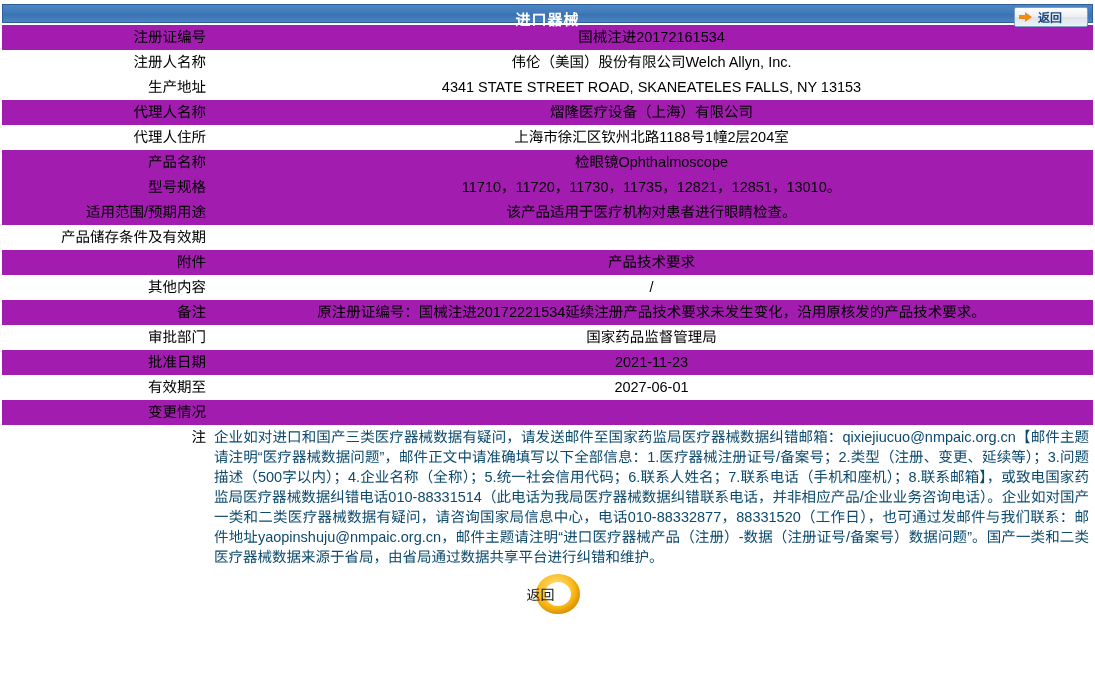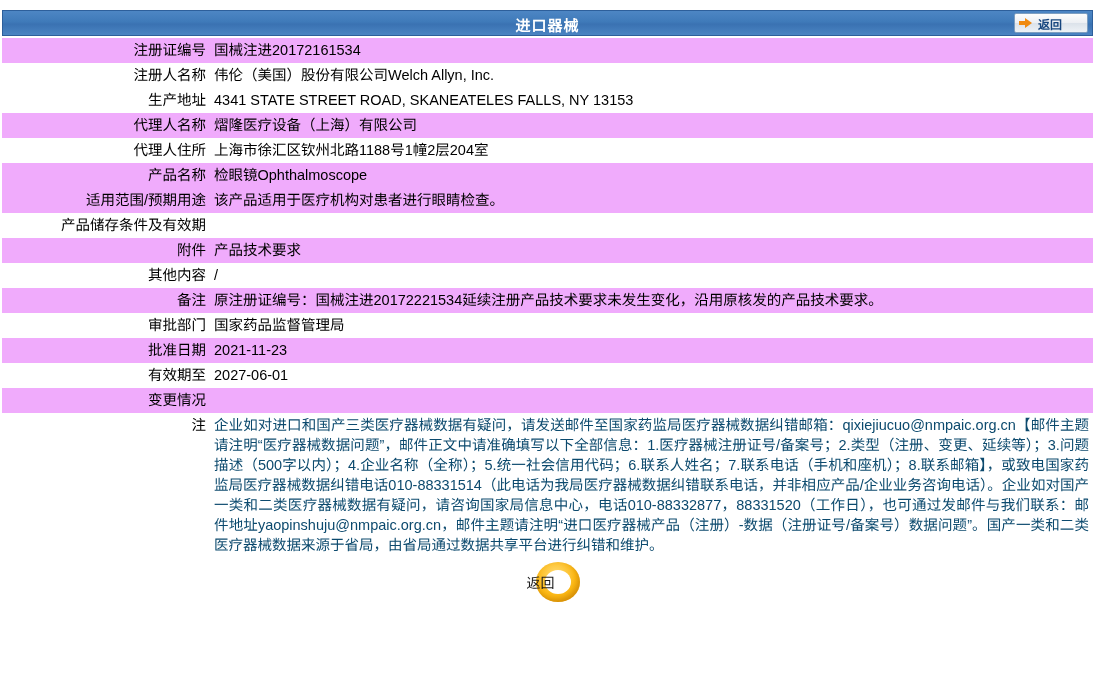--- a/index.html
+++ b/index.html
@@ -18,25 +18,26 @@
   }
 
   .page {
     width: 1095px;
     position: relative;
   }
 
   
   .titlebar {
     position: relative;
-    height: 26px;
-    margin: 10px 2px 0 2px;
+    height: 19px;
+    margin: 4px 2px 0 2px;
     background: linear-gradient(to bottom, #4d86c4 0%, #3f7ab9 45%, #3a72b2 55%, #4b84c2 100%);
     border: 1px solid #2d5f9b;
     box-sizing: border-box;
+    font-family: Liberation Mono, monospace;
   }
   .titlebar .title-text {
     position: absolute;
     left: 0;
     right: 0;
     top: 3px;
     text-align: center;
     color: #ffffff;
     font-weight: bold;
     font-size: 15px;
@@ -105,26 +106,26 @@
     font-size: 14.5px;
   }
   td.label {
     width: 200px;
     text-align: right;
     padding-right: 6px;
     color: #000000;
     white-space: normal;
   }
   td.value {
-    text-align: left;
+    text-align: center;
     color: #000000;
     word-break: break-all;
   }
   tr.shade td {
-    background: #f0abfc;
+    background: #a21caf;
   }
   tr.plain td {
     background: #ffffff;
   }
 
   
   td.note-value {
     color: #0c4a6e;
     line-height: 22px;
     font-size: 14.3px;
@@ -216,20 +217,24 @@
       </tr>
       <tr class="plain">
         <td class="label">代理人住所</td>
         <td class="value">上海市徐汇区钦州北路1188号1幢2层204室</td>
       </tr>
       <tr class="shade">
         <td class="label">产品名称</td>
         <td class="value">检眼镜Ophthalmoscope</td>
       </tr>
       <tr class="shade">
+        <td class="label">型号规格</td>
+        <td class="value">11710，11720，11730，11735，12821，12851，13010。</td>
+      </tr>
+      <tr class="shade">
         <td class="label">适用范围/预期用途</td>
         <td class="value">该产品适用于医疗机构对患者进行眼睛检查。</td>
       </tr>
       <tr class="plain">
         <td class="label">产品储存条件及有效期</td>
         <td class="value"></td>
       </tr>
       <tr class="shade">
         <td class="label">附件</td>
         <td class="value">产品技术要求</td>

